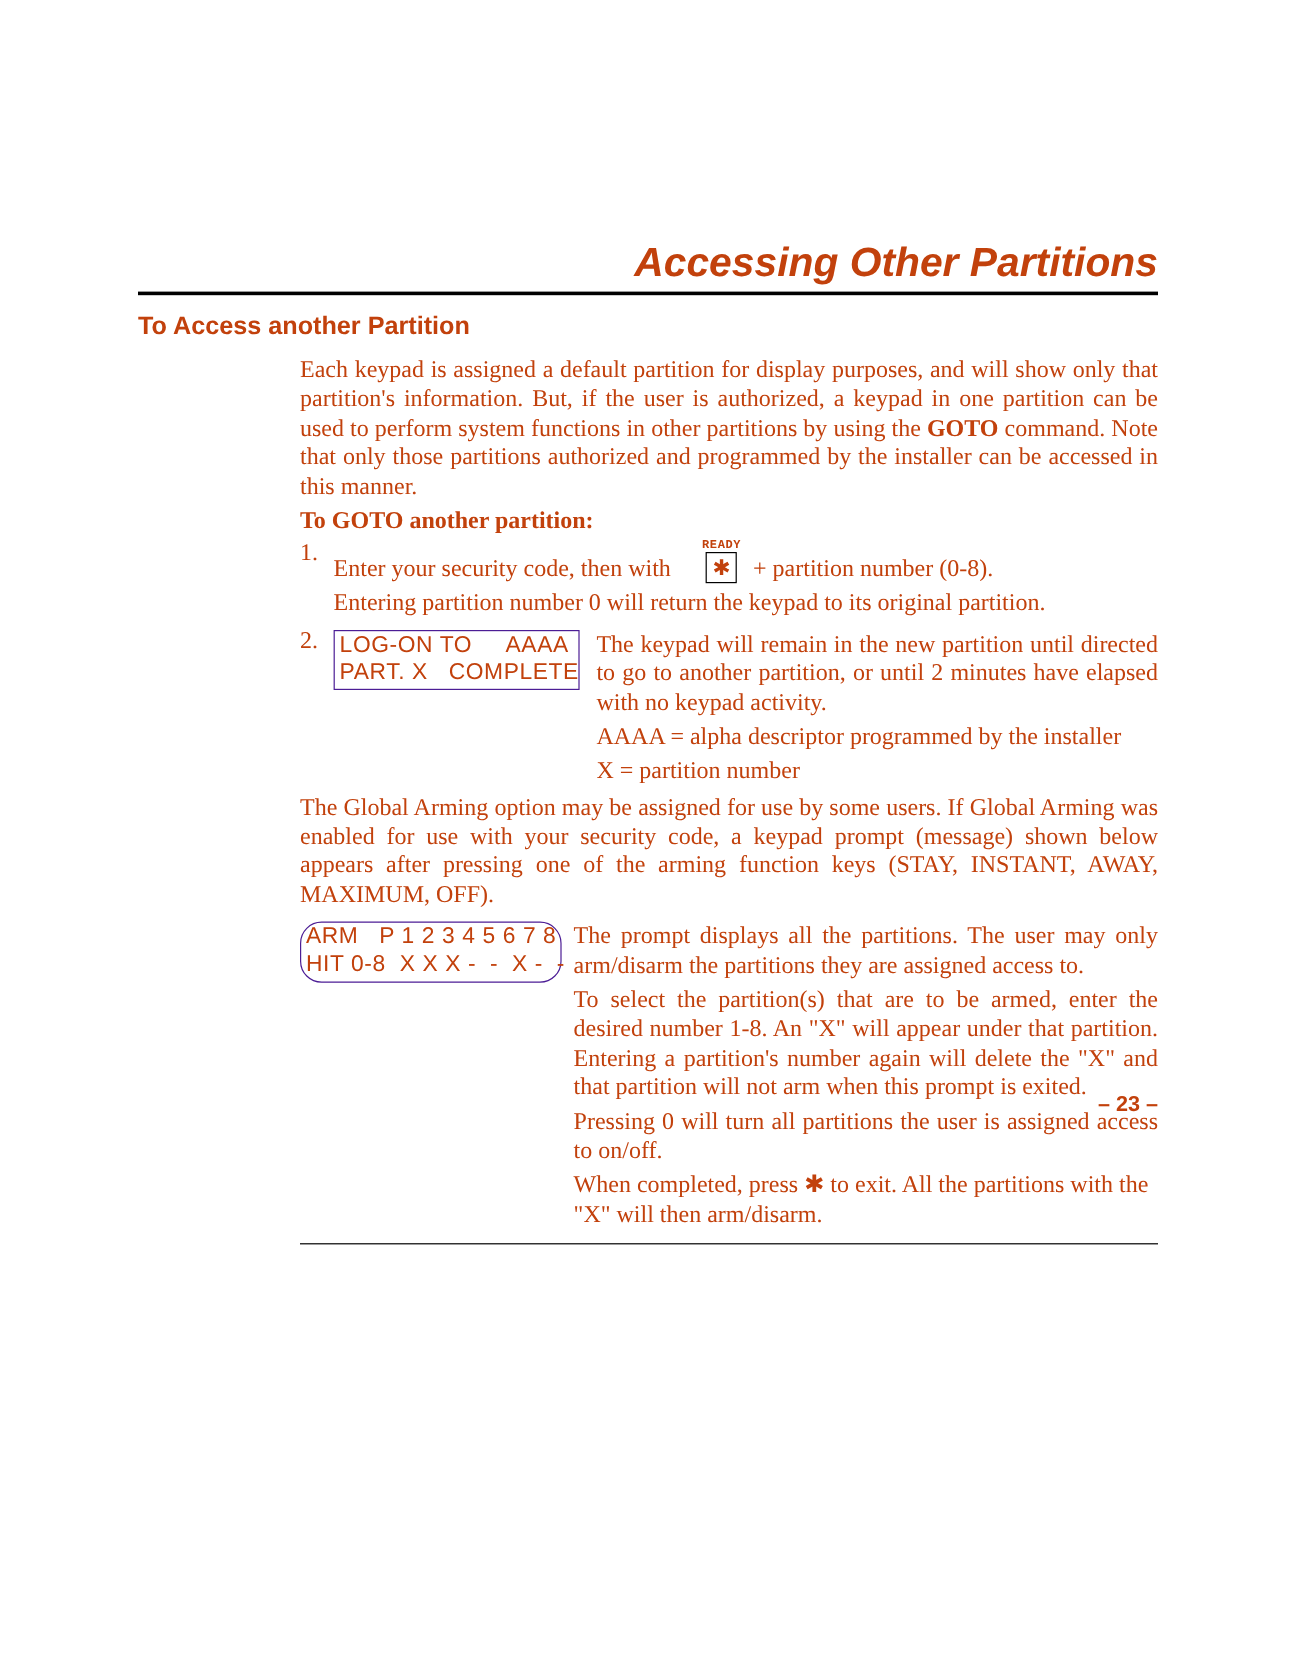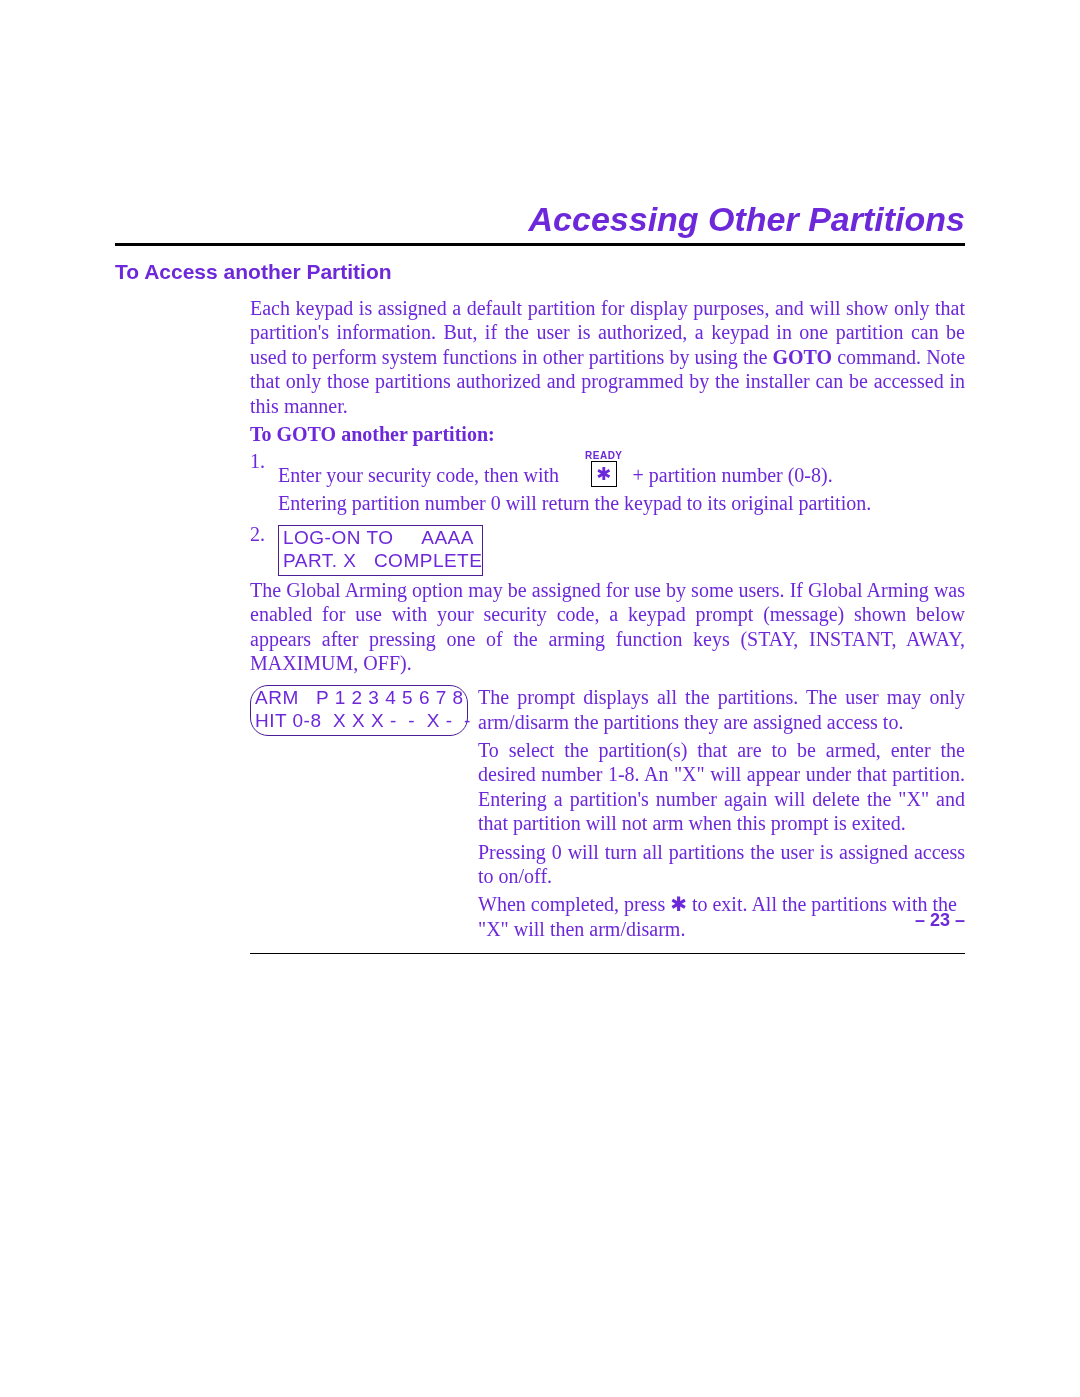--- a/index.html
+++ b/index.html
@@ -5,21 +5,21 @@
   html, body {
     margin: 0;
     padding: 0;
     background: #fff;
   }
   .page {
     width: 1080px;
     height: 1231px;
     position: relative;
     font-family: "Times New Roman", Georgia, serif;
-    color: #6d28d9;
+    color: #c2410c;
     box-sizing: border-box;
     padding: 200px 115px 0 115px;
   }
   .chapter-title {
     font-family: Arial, Helvetica, sans-serif;
     font-weight: bold;
     font-style: italic;
     font-size: 34px;
     text-align: right;
     margin: 0 0 4px 0;
@@ -71,21 +71,21 @@
     width: 24px;
     height: 24px;
     font-family: Arial, sans-serif;
     font-size: 18px;
     line-height: 24px;
     text-align: center;
     vertical-align: middle;
     margin: 0 2px;
   }
   .ready-label {
-    font-family: Liberation Sans, sans-serif;
+    font-family: Liberation Mono, monospace;
     font-weight: bold;
     font-size: 10px;
     display: block;
     text-align: right;
     margin-bottom: -1px;
     letter-spacing: 0.5px;
   }
   .keywrap {
     display: inline-block;
     vertical-align: middle;
@@ -179,20 +179,25 @@
       </div>
     </div>
 
     <div class="step-row">
       <div class="step-num">2.</div>
       <div class="step-txt two-col">
         <div class="lcd">
           <div class="row1">LOG-ON TO     AAAA</div>
           <div class="row2">PART. X   COMPLETE</div>
         </div>
+        <div class="right-col">
+          <p class="p">The keypad will remain in the new partition until directed to go to another partition, or until 2 minutes have elapsed with no keypad activity.</p>
+          <p class="p" style="text-align:justify;">AAAA = alpha descriptor programmed by the installer</p>
+          <p class="p" style="text-align:left;">X = partition number</p>
+        </div>
       </div>
     </div>
   </div>
 
 
   <div class="body-indent">
     <p class="p">The Global Arming option may be assigned for use by some users. If Global Arming was enabled for use with your security code, a keypad prompt (message) shown below appears after pressing one of the arming function keys (STAY, INSTANT, AWAY, MAXIMUM, OFF).</p>
 
     <div class="two-col" style="margin-top:10px;">
       <div class="lcd" style="width:218px;border-radius:18px;">

